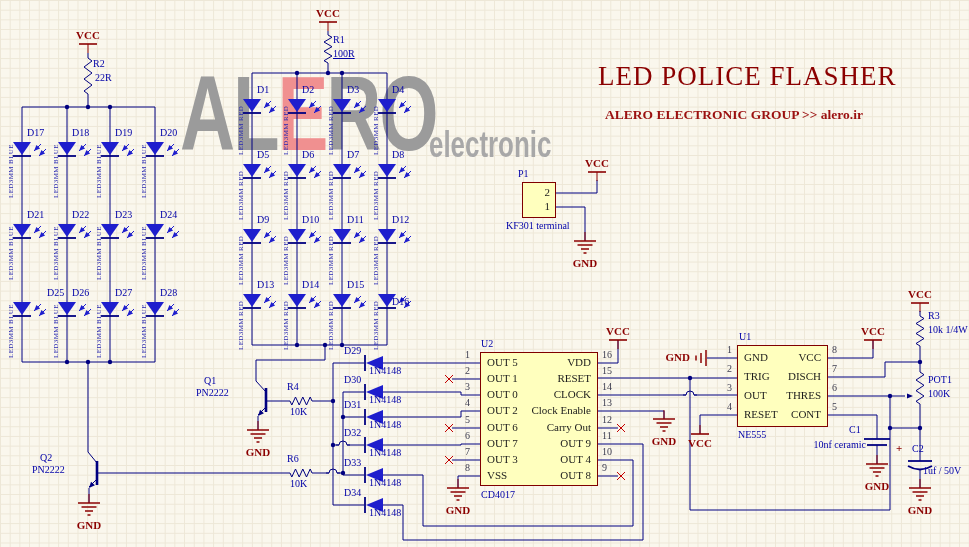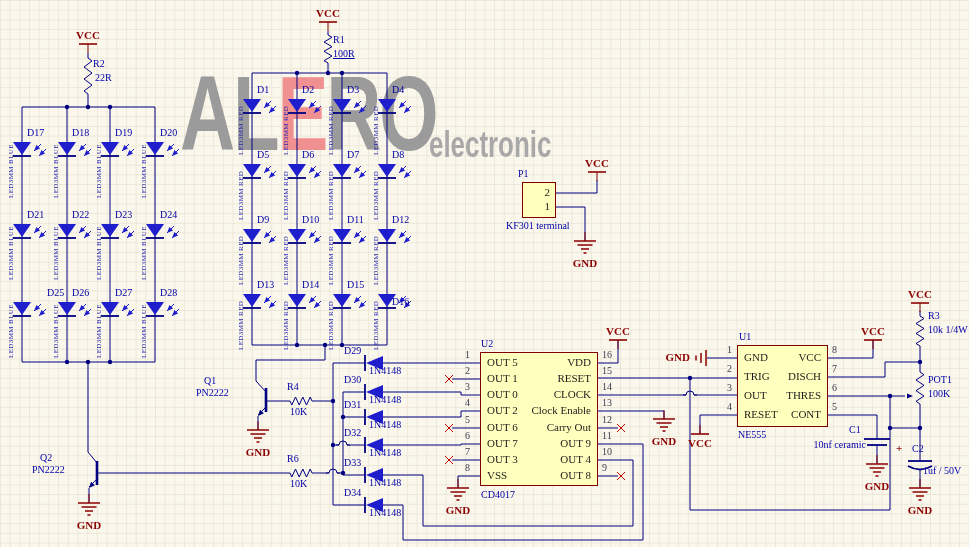--- a/index.html
+++ b/index.html
@@ -31,20 +31,22 @@
   #subtitle{font-size:13.5px;color:#9B1010;font-weight:bold;text-align:center;}
 </style>
 </head>
 <body>
 
 <div id="canvas">
 
   <div id="wm"><span>AL</span><span class="accent">E</span><span>RO</span></div>
   <div id="wm2">electronic</div>
 
+  <div id="title" class="lbl txt" style="left:598px;top:62px;width:296px;">LED POLICE FLASHER</div>
+  <div id="subtitle" class="lbl txt" style="left:586px;top:108px;width:296px;">ALERO ELECTRONIC GROUP  &gt;&gt; alero.ir</div>
 
   <div class="compbox" style="left:522px;top:182px;width:34px;height:36px;"></div>
   <div class="compbox" style="left:480px;top:352px;width:118px;height:134px;"></div>
   <div class="compbox" style="left:737px;top:345px;width:91px;height:82px;"></div>
 
   <svg id="schsvg" width="969" height="547">
       <line x1="79" y1="44" x2="97" y2="44" stroke="#8B0000" stroke-width="1.6"></line>
       <line x1="88" y1="44" x2="88" y2="53" stroke="#8B0000" stroke-width="1"></line>
       <path d="M 88 58 L 92 61.0 L 84 67.0 L 92 73.0 L 84 79.0 L 92 85.0 L 84 91.0 L 88 94" fill="none" stroke="#000080" stroke-width="1"></path>
       <line x1="88" y1="53" x2="88" y2="58" stroke="#000080" stroke-width="1"></line>

